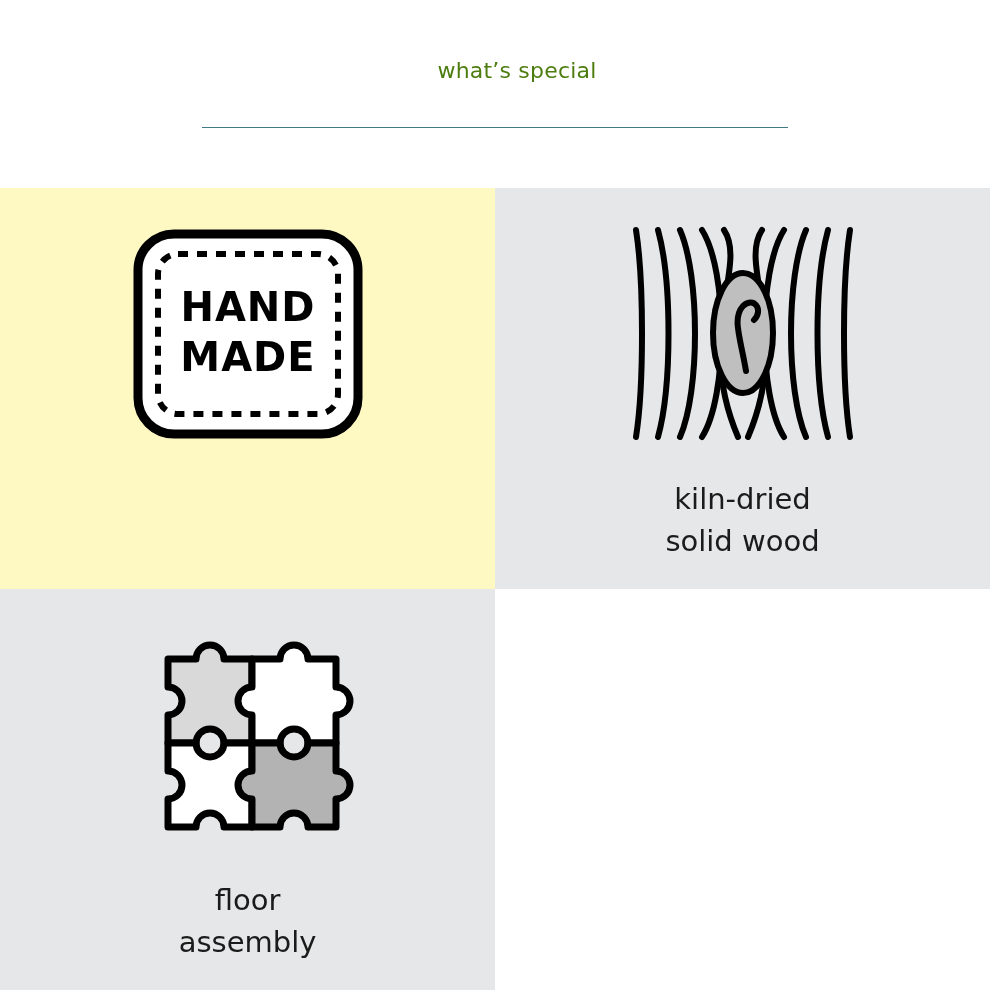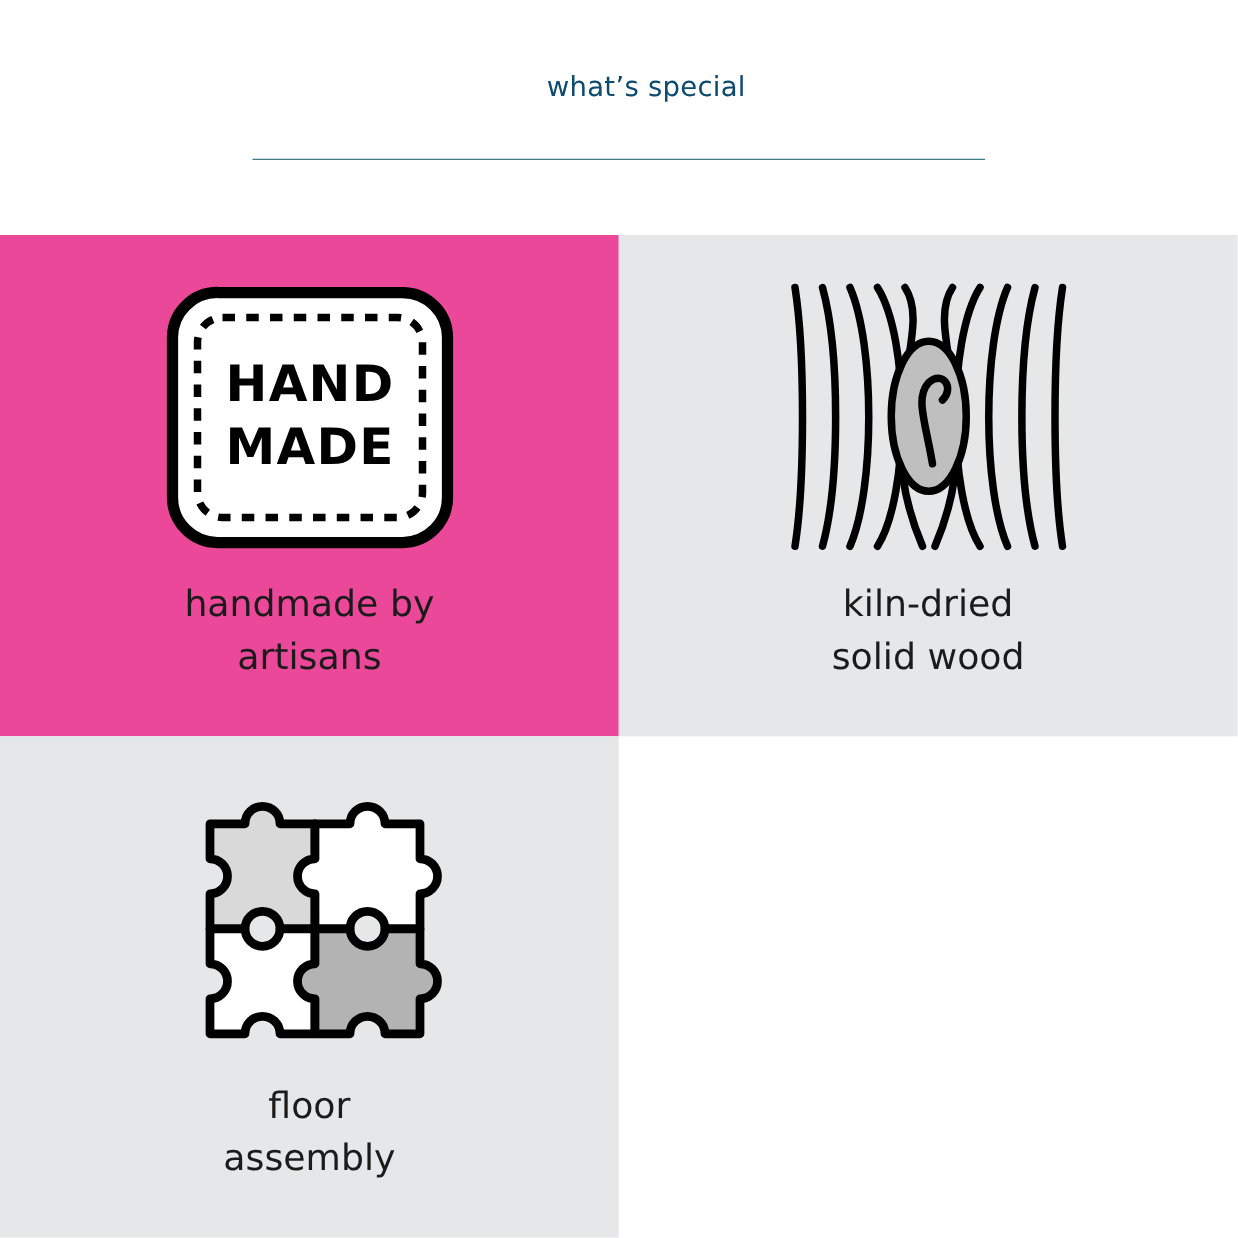--- a/index.html
+++ b/index.html
@@ -26,21 +26,21 @@
     flex-direction: column;
     align-items: center;
     justify-content: flex-start;
     padding-top: 60px;
     box-sizing: border-box;
   }
   .header-title {
     font-size: 22px;
     font-weight: 400;
     letter-spacing: 0.2px;
-    color: #0c4a6e;
+    color: #4d7c0f;
     line-height: 1;
     margin-left: 44px;
   }
   .header-rule {
     margin-top: 45px;
     width: 586px;
     height: 1px;
     background: #3f7b85;
   }
   .grid {
@@ -55,22 +55,22 @@
   }
   .cell {
     position: relative;
     display: flex;
     flex-direction: column;
     align-items: center;
     justify-content: flex-start;
     box-sizing: border-box;
     padding-top: 30px;
   }
-  .cell.shade-light { background: #ec4899; }
-  .cell.shade-gray  { background: #e6e7e8; }
+  .cell.shade-light { background: #fef9c3; gap: 13px; }
+  .cell.shade-gray  { background: #e6e7e8; gap: 16px; }
 
   .icon-box {
     width: 240px;
     height: 230px;
     display: flex;
     align-items: center;
     justify-content: center;
   }
   .caption {
     margin-top: 14px;
@@ -104,22 +104,20 @@
 
     <div class="cell shade-light">
       <div class="icon-box">
         <svg width="240" height="215" viewBox="0 0 240 215" aria-hidden="true">
           <rect x="10" y="8" width="220" height="200" rx="36" ry="36" fill="#ffffff" stroke="#000000" stroke-width="9"></rect>
           <rect x="30" y="28" width="180" height="160" rx="20" ry="20" fill="none" stroke="#000000" stroke-width="6" stroke-dasharray="10 9" stroke-linecap="butt"></rect>
           <text x="120" y="95" class="hand-made-text" text-anchor="middle" font-family="DejaVu Sans, sans-serif" font-size="40" font-weight="700">HAND</text>
           <text x="120" y="145" class="hand-made-text" text-anchor="middle" font-family="DejaVu Sans, sans-serif" font-size="40" font-weight="700">MADE</text>
         </svg>
       </div>
-      <div class="caption">handmade by
-artisans</div>
     </div>
 
     <div class="cell shade-gray">
       <div class="icon-box">
         <svg width="230" height="215" viewBox="0 0 230 215" aria-hidden="true">
           <g fill="none" stroke="#000000" stroke-width="6" stroke-linecap="round">
             <path d="M8 4 C 16 55, 16 160, 8 211"></path>
             <path d="M30 4 C 44 55, 44 160, 30 211"></path>
             <path d="M52 4 C 72 50, 72 165, 52 211"></path>
             <path d="M74 4 C 100 45, 100 170, 74 211"></path>

